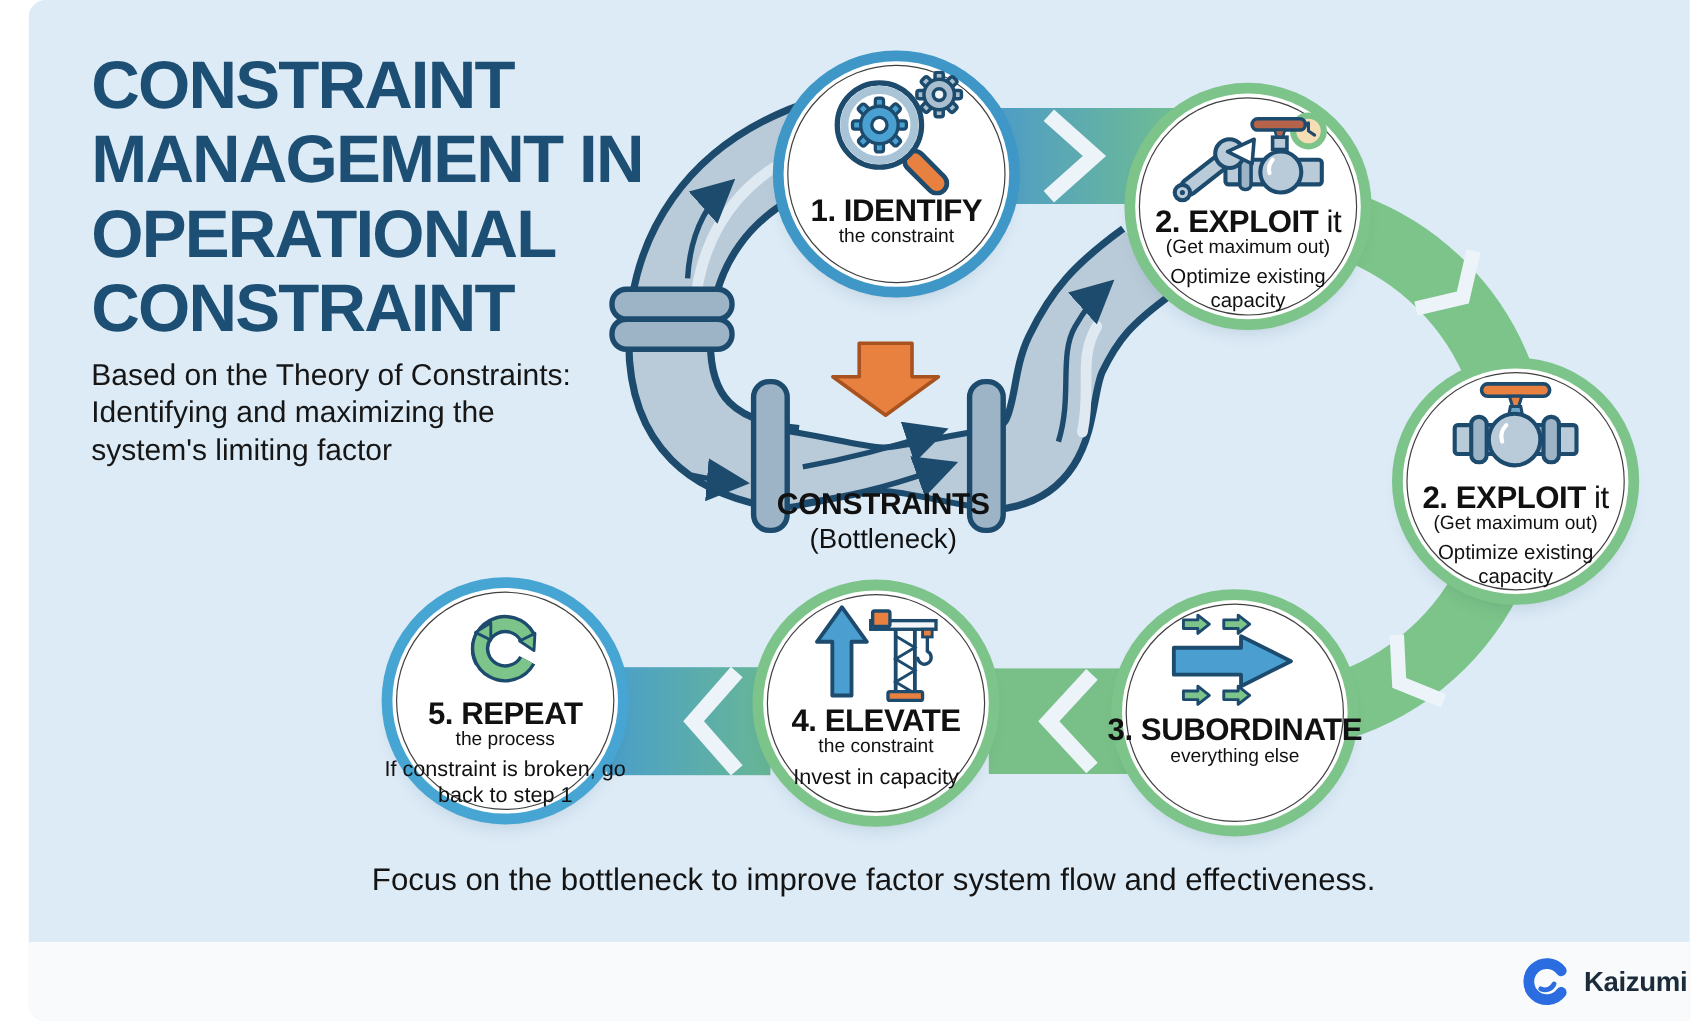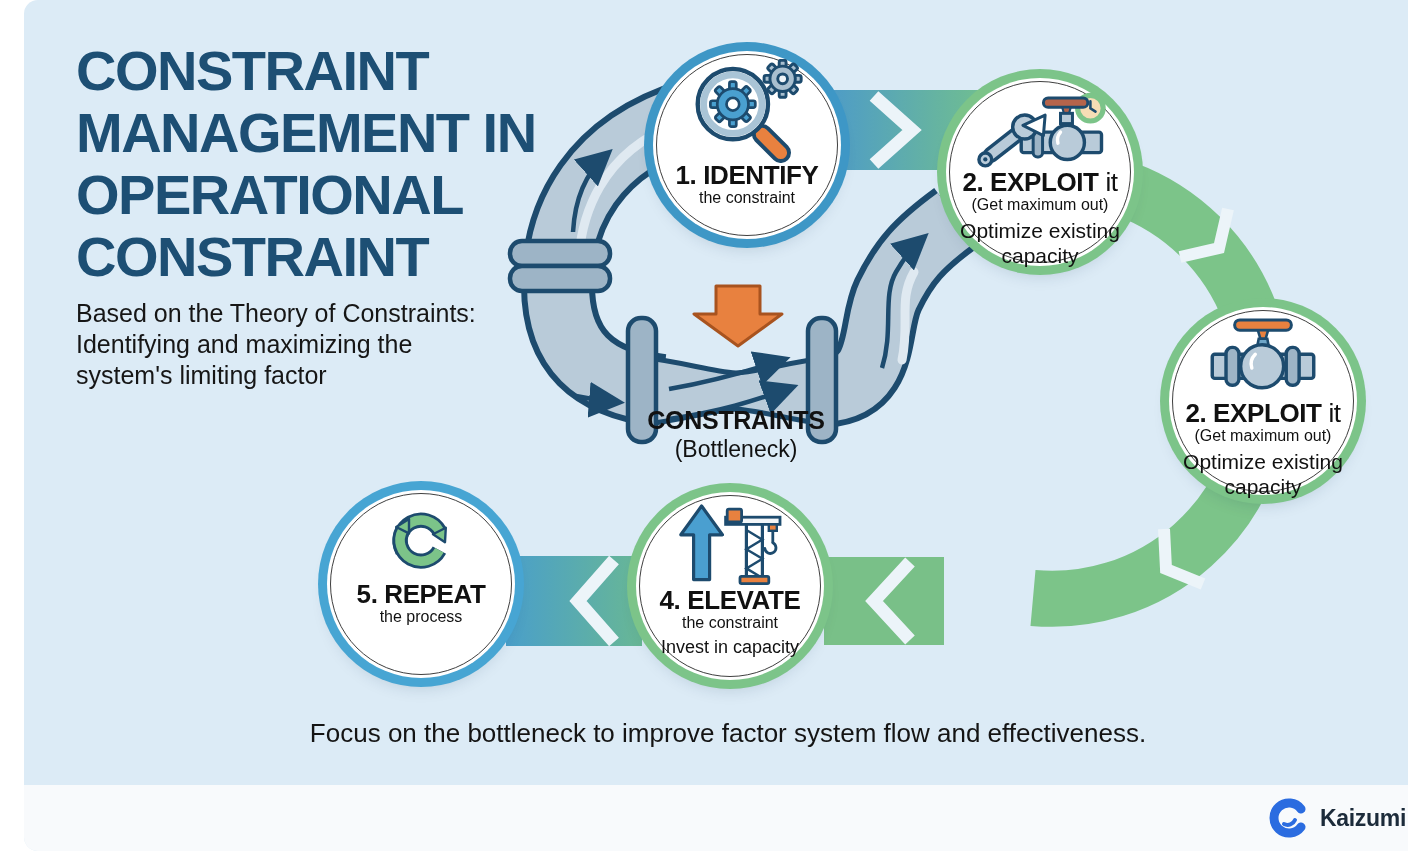--- a/index.html
+++ b/index.html
@@ -31,21 +31,21 @@
   .icon-wrap{display:flex;align-items:center;justify-content:center;}
   .c1 .icon-wrap{height:100px;margin-top:6px;}
   .c2 .icon-wrap{height:84px;margin-top:4px;}
   .c2b .icon-wrap{height:88px;margin-top:2px;}
   .c3 .icon-wrap{height:86px;margin-top:4px;}
   .c4 .icon-wrap{height:88px;margin-top:2px;}
   .c5 .icon-wrap{height:78px;margin-top:8px;}
   .step-title{font-weight:bold;font-size:26px;line-height:1.08;letter-spacing:-0.4px;white-space:nowrap;}
   .step-title .suffix{font-weight:normal;}
   .l2{font-size:16px;line-height:1.12;white-space:nowrap;}
-  .l3{font-size:21px;line-height:1.18;margin-top:5px;}
+  .l3{font-size:17px;line-height:1.18;margin-top:5px;}
   .c2 .l3,.c2b .l3{width:160px;}
   .c5 .l3{width:212px;font-size:18px;}
   .c4 .l3{white-space:nowrap;font-size:18px;}
   
   #tagline{position:absolute;left:0;top:718px;width:100%;text-align:center;z-index:2;
            color:#141414;font-size:26px;}
   #footer{position:absolute;left:0;bottom:0;width:100%;height:66px;background:#f8fafc;z-index:2;}
   #brand{position:absolute;right:26px;top:50%;transform:translateY(-50%);
          display:flex;align-items:center;gap:9px;}
   #brand .brand-name{font-weight:bold;font-size:23px;color:#1c2b3a;letter-spacing:-0.3px;}
@@ -211,20 +211,35 @@
         <rect x="92" y="40" width="15" height="44" rx="7" fill="#9db4c6" stroke="#1d4b6e" stroke-width="4"></rect>
         <circle cx="64" cy="62" r="25" fill="#b9cbd9" stroke="#1d4b6e" stroke-width="4"></circle>
         <path d="M56 48 q-7 7 -4 16" fill="none" stroke="#fff" stroke-width="4" stroke-linecap="round"></path>
       </svg>
     </div>
     <div class="step-title"><span>2. EXPLOIT</span><span class="suffix"> it</span></div>
     <div class="l2">(Get maximum out)</div>
     <div class="l3">Optimize existing capacity</div>
   </div>
 
+  <div class="circle c3">
+    <div class="icon-wrap">
+      <svg width="130" height="80" viewBox="0 0 135 100">
+        <g fill="#7cc489" stroke="#1d4b6e" stroke-width="3" stroke-linejoin="round">
+          <polygon points="14,7 29,7 29,2 41,11.5 29,21 29,16 14,16"></polygon>
+          <polygon points="56,7 71,7 71,2 83,11.5 71,21 71,16 56,16"></polygon>
+          <polygon points="14,81 29,81 29,76 41,85.5 29,95 29,90 14,90"></polygon>
+          <polygon points="56,81 71,81 71,76 83,85.5 71,95 71,90 56,90"></polygon>
+        </g>
+        <polygon points="4,36 74,36 74,24 126,50 74,76 74,64 4,64" fill="#4a9fd0" stroke="#1d4b6e" stroke-width="4" stroke-linejoin="round"></polygon>
+      </svg>
+    </div>
+    <div class="step-title"><span>3. SUBORDINATE</span><span class="suffix"></span></div>
+    <div class="l2">everything else</div>
+  </div>
 
   <div class="circle c4">
     <div class="icon-wrap">
       <svg width="126" height="88" viewBox="0 0 135 110">
         <polygon points="22,46 6,46 32,10 58,46 42,46 42,102 22,102" fill="#4a9fd0" stroke="#1d4b6e" stroke-width="4" stroke-linejoin="round"></polygon>
         <path d="M88 33 V100 M108 33 V100" stroke="#1d4b6e" stroke-width="4" fill="none"></path>
         <path d="M88 40 L108 52 L88 64 L108 76 L88 88 L108 100" stroke="#1d4b6e" stroke-width="3" fill="none"></path>
         <rect x="62" y="24" width="68" height="9" fill="#f3f6f8" stroke="#1d4b6e" stroke-width="3.5"></rect>
         <rect x="64" y="14" width="18" height="16" rx="2" fill="#e8813f" stroke="#1d4b6e" stroke-width="3.5"></rect>
         <rect x="80" y="98" width="36" height="9" rx="2" fill="#e8813f" stroke="#1d4b6e" stroke-width="3.5"></rect>
@@ -244,20 +259,21 @@
         <path d="M 32,60 A 25 25 0 0 1 78,35" fill="none" stroke="#1d4b6e" stroke-width="19"></path>
         <path d="M 32,60 A 25 25 0 0 1 78,35" fill="none" stroke="#7cc489" stroke-width="12"></path>
         <polygon points="86,31 85,49 70,39" fill="#7cc489" stroke="#1d4b6e" stroke-width="3" stroke-linejoin="round"></polygon>
         <path d="M 78,59 A 25 25 0 0 1 32,34" fill="none" stroke="#1d4b6e" stroke-width="19"></path>
         <path d="M 78,59 A 25 25 0 0 1 32,34" fill="none" stroke="#7cc489" stroke-width="12"></path>
         <polygon points="24,30 40,38 40,20" fill="#7cc489" stroke="#1d4b6e" stroke-width="3" stroke-linejoin="round"></polygon>
       </svg>
     </div>
     <div class="step-title"><span>5. REPEAT</span><span class="suffix"></span></div>
     <div class="l2">the process</div>
+    <div class="l3">If constraint is broken, go back to step 1</div>
   </div>
 
   <div id="tagline">Focus on the bottleneck to improve factor system flow and effectiveness.</div>
 
   <div id="footer">
     <div id="brand">
       <svg width="44" height="44" viewBox="0 0 44 44">
         <path d="M 34 13 A 15 15 0 1 0 34 31" fill="none" stroke="#2b6ce0" stroke-width="9" stroke-linecap="round"></path>
         <path d="M 28 24 A 8 8 0 0 1 17 28" fill="none" stroke="#2b6ce0" stroke-width="4" stroke-linecap="round"></path>
       </svg>

